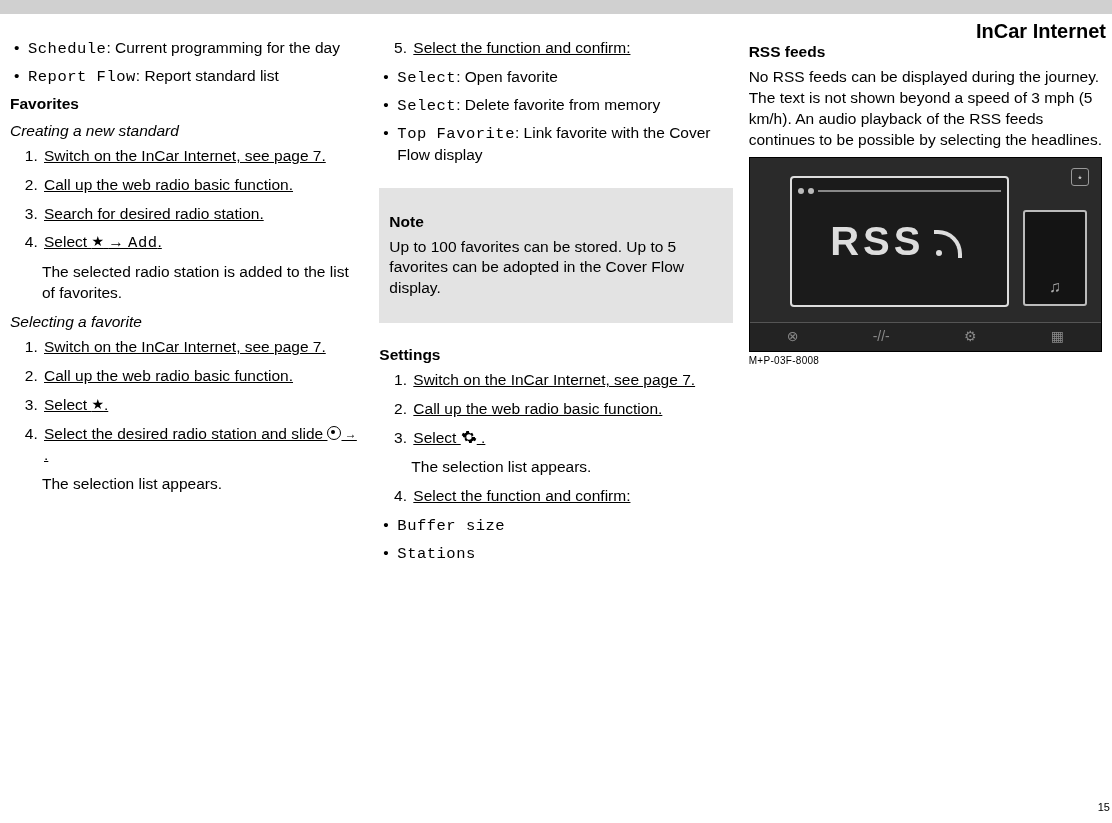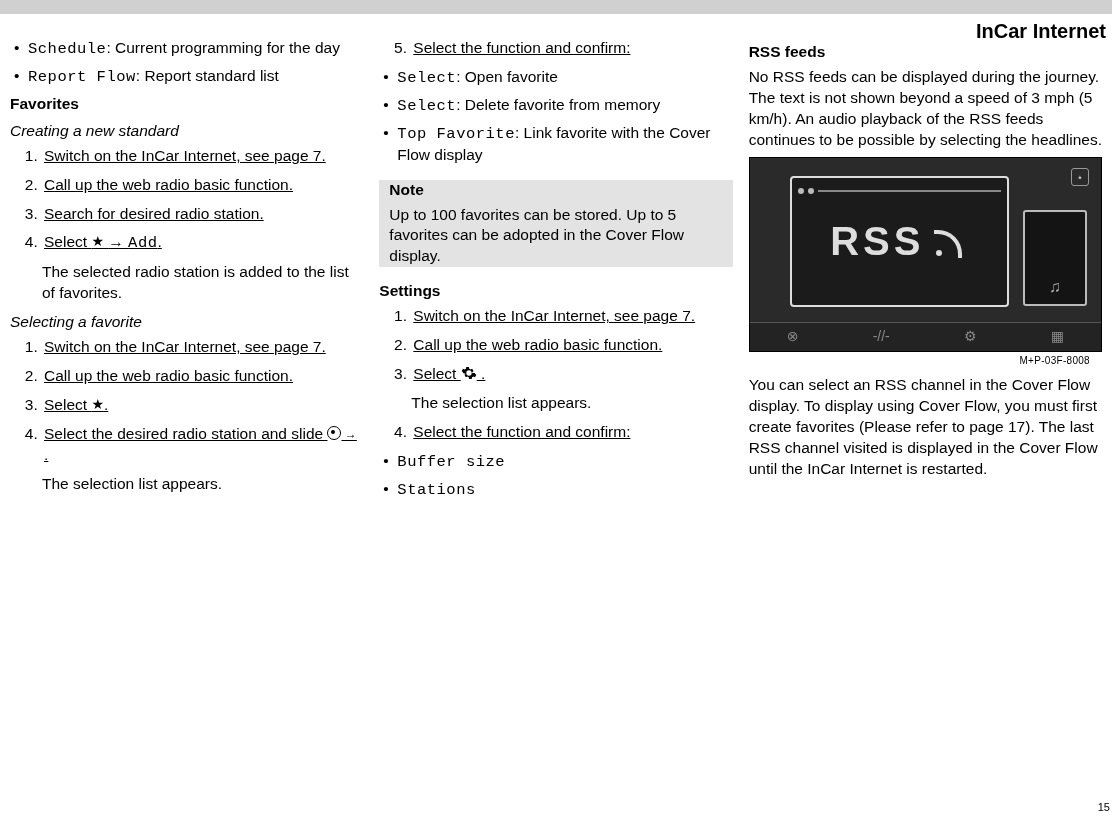--- a/index.html
+++ b/index.html
@@ -32,21 +32,21 @@
   .col{flex:1;min-width:0;}
   .bullets{padding:0;margin:0;list-style:none;}
   .bullets>li{position:relative;padding-left:18px;margin:2px 0 6px 0;}
   .bullets>li::before{content:"•";position:absolute;left:4px;top:0;}
   .mono{font-family:"Courier New",Courier,monospace;letter-spacing:0.5px;text-align:right;}
   .section-bold{font-weight:bold;margin:6px 0 4px 0;}
   .section-italic{font-style:italic;margin:6px 0 4px 0;}
   ol.steps{padding:0 0 0 32px;margin:2px 0 6px 0;text-decoration:underline;}
   ol.steps>li{margin:2px 0 8px 0;padding-left:2px;}
   .indent{margin-left:32px;margin-bottom:8px;}
-  .note-box{background:#e3e3e3;padding:0 10px;margin:14px 0;}
+  .note-box{background:#e3e3e3;padding:24px 10px;margin:22px 0;}
   .note-title{font-weight:bold;margin-bottom:4px;}
   .arrow{font-family:Arial,sans-serif;}
   .star{font-size:14px;position:relative;top:-1px;}
   .figure{
     border:1px solid #000;
     background:#2a2a2a;
     width:100%;
     height:195px;
     position:relative;
     margin:6px 0 2px 0;
@@ -100,21 +100,21 @@
     border:1px solid #999;border-radius:3px;
     color:#ccc;font-size:11px;line-height:16px;text-align:center;
   }
   .figure-footer{
     position:absolute;left:0;right:0;bottom:0;height:28px;
     border-top:1px solid #555;background:#232323;
     display:flex;align-items:center;justify-content:space-around;
     color:#888;font-size:14px;
   }
   .figref{
-    font-size:10px;text-align:right;margin:0 12px 8px 0;
+    font-size:10px;text-align:left;margin:0 3px 8px 0;
     font-family:Arial,sans-serif;letter-spacing:0.3px;
   }
   .pagenum{
     position:absolute;right:2px;bottom:8px;font-size:11px;
   }
   .odot{display:inline-block;width:12px;height:12px;border:1.5px solid #000;border-radius:50%;position:relative;top:1px;}
   .odot::after{content:"";position:absolute;left:3px;top:3px;width:4px;height:4px;background:#000;border-radius:50%;}
   .smallarrow{font-size:12px;position:relative;top:-1px;}
   svg.gearsvg{width:16px;height:16px;vertical-align:-2px;}
 </style>
@@ -218,18 +218,17 @@
       </div>
       <div class="figure-footer">
         <span>⊗</span>
         <span>-//-</span>
         <span>⚙</span>
         <span>▦</span>
       </div>
     </div>
     <div class="figref">M+P-03F-8008</div>
 
-    <div>You can select an RSS channel in the Cover Flow display. To display using Cover Flow, you must first create favorites (Please refer to page 17). The last RSS channel visited is displayed in the Cover Flow until the InCar Internet is restarted.</div>
   </div>
 
 </div>
 
 <div class="pagenum">15</div>
 
 </body></html>

